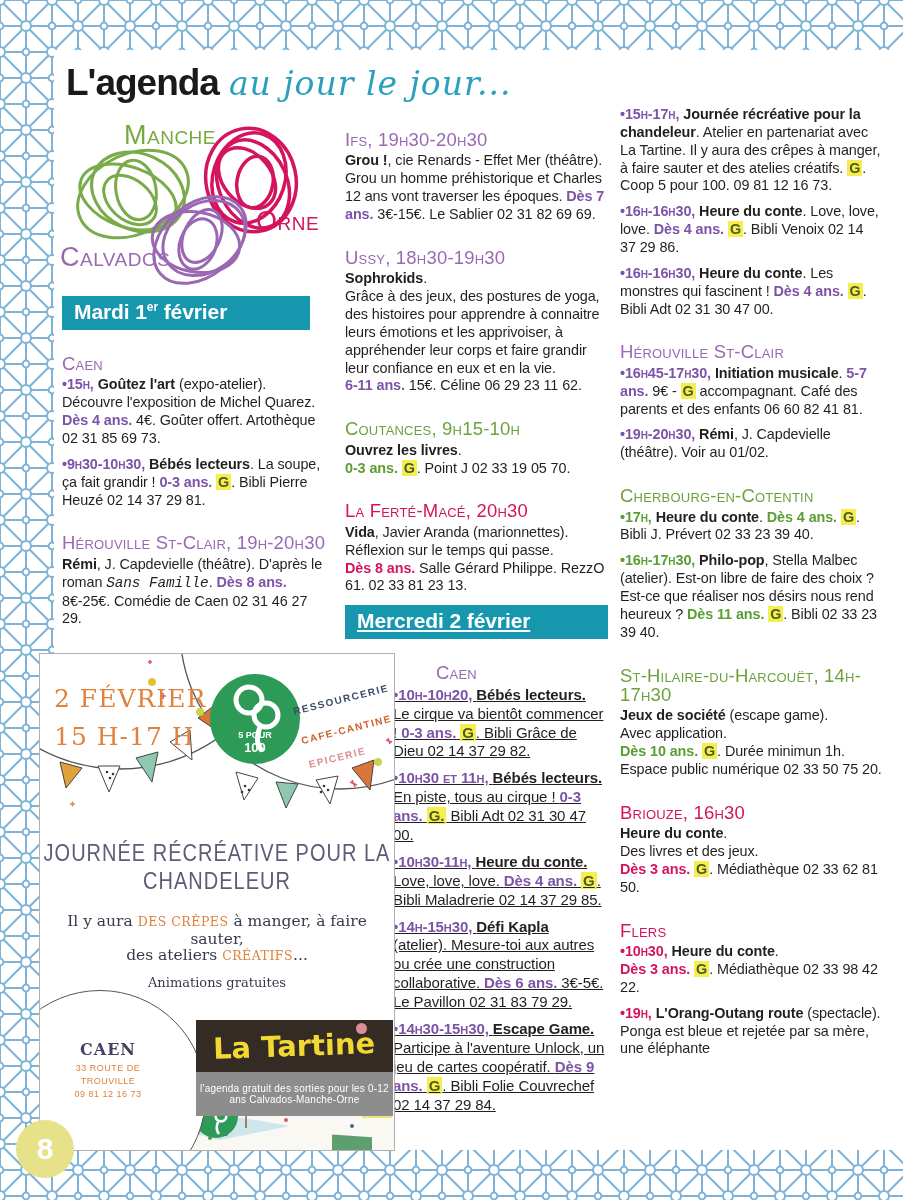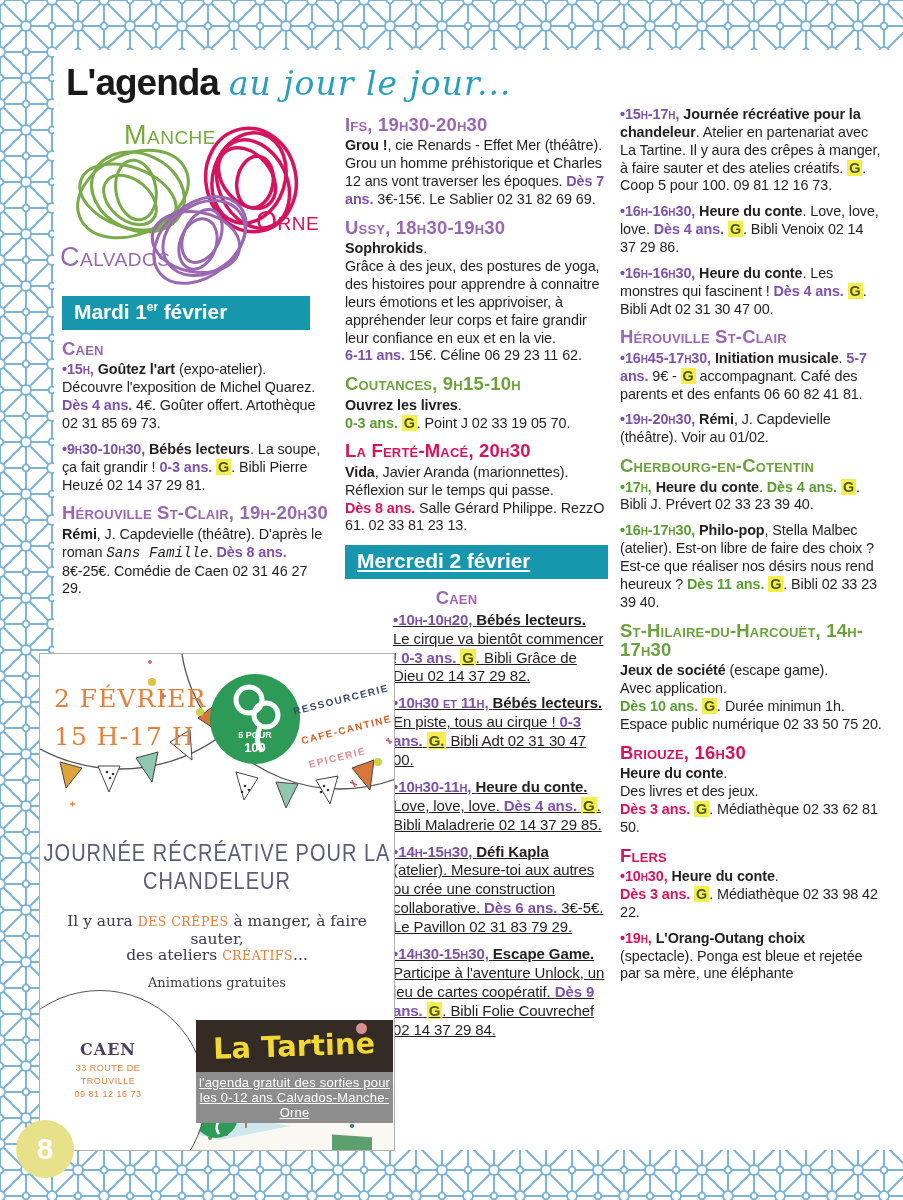--- a/index.html
+++ b/index.html
@@ -23,21 +23,21 @@
 
   
   .col{position:absolute;z-index:3;font-size:14.4px;line-height:1.24;color:#231f20;letter-spacing:-0.1px;}
   #col-left{left:62px;top:296px;width:268px;}
   #col-mid{left:345px;top:106px;width:263px;}
   #col-right{left:620px;top:106px;width:262px;}
 
   .banner{background:#1797ad;color:#fff;font-weight:bold;font-size:21px;padding:3px 0 5px 12px;margin:0 0 8px;width:236px;}
   #col-mid .banner{width:251px;margin-top:10px;text-decoration:underline;}
   sup{font-size:12px;}
-  .city{font-weight:bold;font-variant:small-caps;font-size:18.5px;line-height:1.05;letter-spacing:.2px;margin:9px 0 3px;}
+  .city{font-weight:normal;font-variant:small-caps;font-size:18.5px;line-height:1.05;letter-spacing:.2px;margin:24px 0 3px;}
   .city.center{text-align:center;margin-right:40px;}
   .cc-purple{color:#9a68b2;} .cc-green{color:#6ca23e;} .cc-crimson{color:#d4145f;}
   .event{margin:0 0 8px;}
   .event.indent{margin-left:48px;width:212px;font-size:15px;line-height:1.26;text-decoration:underline;}
   .sg-time{font-weight:bold;font-variant:small-caps;}
   .sg-title{font-weight:bold;}
   .sg-age{font-weight:bold;}
   .sg-italic{font-style:italic;font-family:Liberation Mono, monospace;}
   .tc-purple{color:#7d52a8;} .tc-green{color:#5a9e33;} .tc-crimson{color:#d4145f;}
   .sg-g{background:#f6ee4e;color:#4c5a23;font-weight:bold;padding:0 2px;}
@@ -58,21 +58,21 @@
   .ad-accent{color:#e0813d;font-variant:small-caps;text-transform:uppercase;font-size:12.5px;letter-spacing:.5px;}
   .addr-circle{position:absolute;left:-46px;top:336px;width:210px;height:210px;border:1.5px solid #555;border-radius:50%;background:#fff;z-index:4;}
   .ad-addr{position:absolute;left:8px;top:386px;width:120px;text-align:center;z-index:5;}
   .ad-city{font-family:"DejaVu Serif",serif;font-weight:bold;font-size:16px;color:#4a3f63;letter-spacing:1px;text-transform:uppercase;}
   .ad-street{color:#e0813d;font-size:9px;letter-spacing:.5px;text-transform:uppercase;margin-top:3px;line-height:1.4;}
   .ad-phone{color:#e0813d;font-size:9px;letter-spacing:.5px;margin-top:2px;}
   .tartine{position:absolute;left:156px;top:366px;width:197px;z-index:5;}
   .tartine-box{background:#352b25;height:52px;position:relative;display:flex;align-items:center;justify-content:center;}
   .tartine-logo{color:#f2d832;font-weight:bold;font-size:29px;font-family:"DejaVu Sans",sans-serif;letter-spacing:0px;transform:rotate(-2deg);}
   .tartine-dot{position:absolute;right:26px;top:3px;width:11px;height:11px;border-radius:50%;background:#d98f93;}
-  .tartine-tag{background:#8d8d8d;color:#fff;font-size:13px;text-align:center;padding:3px 2px;letter-spacing:.2px;text-decoration:underline;}
+  .tartine-tag{background:#8d8d8d;color:#fff;font-size:10px;text-align:center;padding:11px 2px;letter-spacing:.2px;}
   .ad-illus{position:absolute;left:0;bottom:0;z-index:3;}
 
   
   .pagenum{position:absolute;left:16px;top:1120px;width:58px;height:58px;border-radius:50%;background:#e7e28a;color:#fff;font-weight:bold;font-size:30px;display:flex;align-items:center;justify-content:center;z-index:6;}
 </style>
 </head>
 <body>
 
 <div class="page">
 
@@ -172,21 +172,21 @@
       <p class="event"><span class="sg-time tc-purple">•19h-20h30, </span><span class="sg-title">Rémi</span><span class="sg-plain">, J. Capdevielle (théâtre). Voir au 01/02.</span></p>
       <div class="city cc-green">Cherbourg-en-Cotentin</div>
       <p class="event"><span class="sg-time tc-green">•17h, </span><span class="sg-title">Heure du conte</span><span class="sg-plain">. </span><span class="sg-age tc-green">Dès 4 ans.</span><span class="sg-plain"> </span><span class="sg-g">G</span><span class="sg-plain">. Bibli J. Prévert 02 33 23 39 40.</span></p>
       <p class="event"><span class="sg-time tc-green">•16h-17h30, </span><span class="sg-title">Philo-pop</span><span class="sg-plain">, Stella Malbec (atelier). Est-on libre de faire des choix ? Est-ce que réaliser nos désirs nous rend heureux ? </span><span class="sg-age tc-green">Dès 11 ans.</span><span class="sg-plain"> </span><span class="sg-g">G</span><span class="sg-plain">. Bibli 02 33 23 39 40.</span></p>
       <div class="city cc-green">St-Hilaire-du-Harcouët, 14h-17h30</div>
       <p class="event"><span class="sg-title">Jeux de société</span><span class="sg-plain"> (escape game). </span><br><span class="sg-plain">Avec application. </span><br><span class="sg-age tc-green">Dès 10 ans.</span><span class="sg-plain"> </span><span class="sg-g">G</span><span class="sg-plain">. Durée minimun 1h. Espace public numérique 02 33 50 75 20.</span></p>
       <div class="city cc-crimson">Briouze, 16h30</div>
       <p class="event"><span class="sg-title">Heure du conte</span><span class="sg-plain">. </span><br><span class="sg-plain">Des livres et des jeux. </span><br><span class="sg-age tc-crimson">Dès 3 ans.</span><span class="sg-plain"> </span><span class="sg-g">G</span><span class="sg-plain">. Médiathèque 02 33 62 81 50.</span></p>
       <div class="city cc-crimson">Flers</div>
       <p class="event"><span class="sg-time tc-crimson">•10h30, </span><span class="sg-title">Heure du conte</span><span class="sg-plain">. </span><br><span class="sg-age tc-crimson">Dès 3 ans.</span><span class="sg-plain"> </span><span class="sg-g">G</span><span class="sg-plain">. Médiathèque 02 33 98 42 22.</span></p>
-      <p class="event"><span class="sg-time tc-crimson">•19h, </span><span class="sg-title">L'Orang-Outang choix</span><span class="sg-plain"> (spectacle). Ponga est bleue et rejetée par sa mère, une éléphante</span></p>
+      <p class="event"><span class="sg-time tc-crimson">•19h, </span><span class="sg-title">L'Orang-Outang route</span><span class="sg-plain"> (spectacle). Ponga est bleue et rejetée par sa mère, une éléphante</span></p>
     </div>
 
   <div class="ad">
     <svg class="bunting" width="354" height="175" viewBox="0 0 354 175">
       <circle cx="80" cy="-55" r="170" fill="#fff" stroke="#555" stroke-width="1.3"></circle>
       <circle cx="300" cy="-25" r="160" fill="#fff" stroke="#555" stroke-width="1.3"></circle>
       <g stroke="#444" stroke-width="1">
         <polygon points="20,108 42,114 26,134" fill="#e0a33c"></polygon>
         <polygon points="58,112 80,112 69,138" fill="#fff"></polygon>
         <polygon points="96,104 118,98 112,128" fill="#8fc7b1"></polygon>

